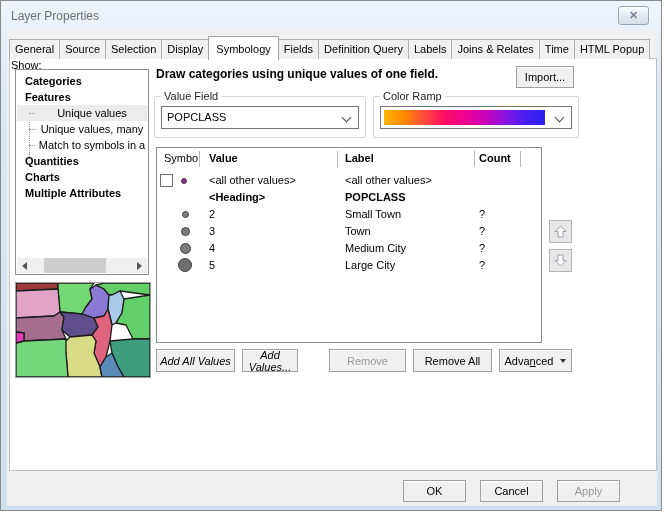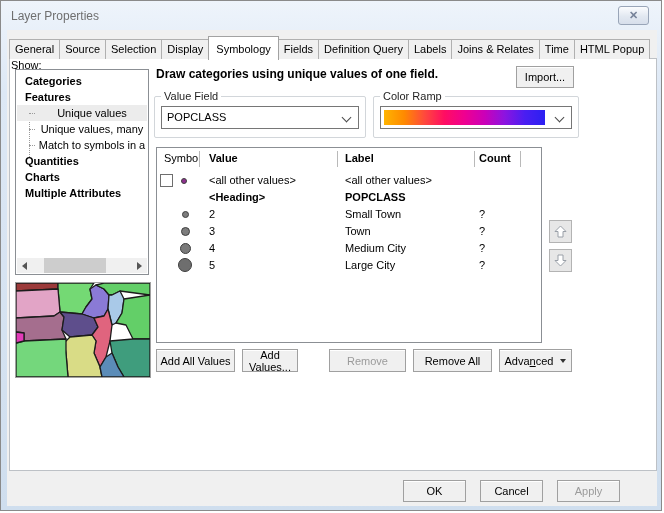--- a/index.html
+++ b/index.html
@@ -95,22 +95,22 @@
   .checkbox { position:absolute; left:3px; top:2px; width:13px; height:13px; background:#fff; border:1px solid #6e6e6e; }
   .dot { position:absolute; border-radius:50%; border:1px solid #3f3f3f; }
 
   
   .arrow-btn { position:absolute; left:548px; width:23px; height:23px; background:#e7e7e7;
                border:1px solid #b3b3b3; display:flex; align-items:center; justify-content:center; }
   .up-btn { top:219px; } .down-btn { top:248px; }
 
   
   .act { position:absolute; top:348px; height:23px; }
-  .b-addall { left:155px; width:79px; }
-  .b-addval { left:241px; width:56px; }
+  .b-addall { left:155px; width:79px;font-style:italic; }
+  .b-addval { left:241px; width:56px;font-style:italic; }
   .b-remove { left:328px; width:77px; }
   .b-removeall { left:412px; width:79px; }
   .b-advanced { left:498px; width:73px; }
   .accel { text-decoration:underline; }
   .dd-tri { width:0; height:0; border-left:3.5px solid transparent; border-right:3.5px solid transparent;
             border-top:4px solid #333; margin-left:7px; }
 
   
   .footer-btn { position:absolute; top:479px; width:63px; height:22px; }
   .b-ok { left:402px; } .b-cancel { left:479px; } .b-apply { left:556px; }

